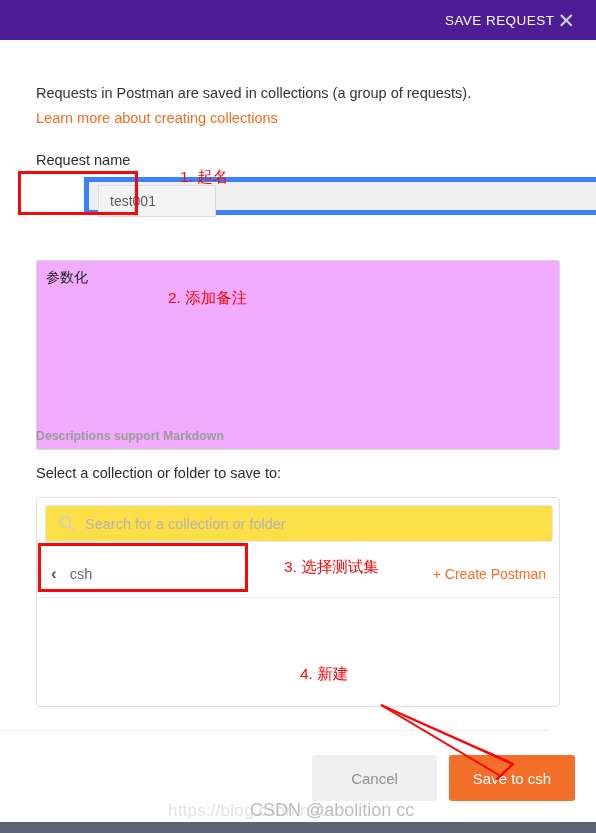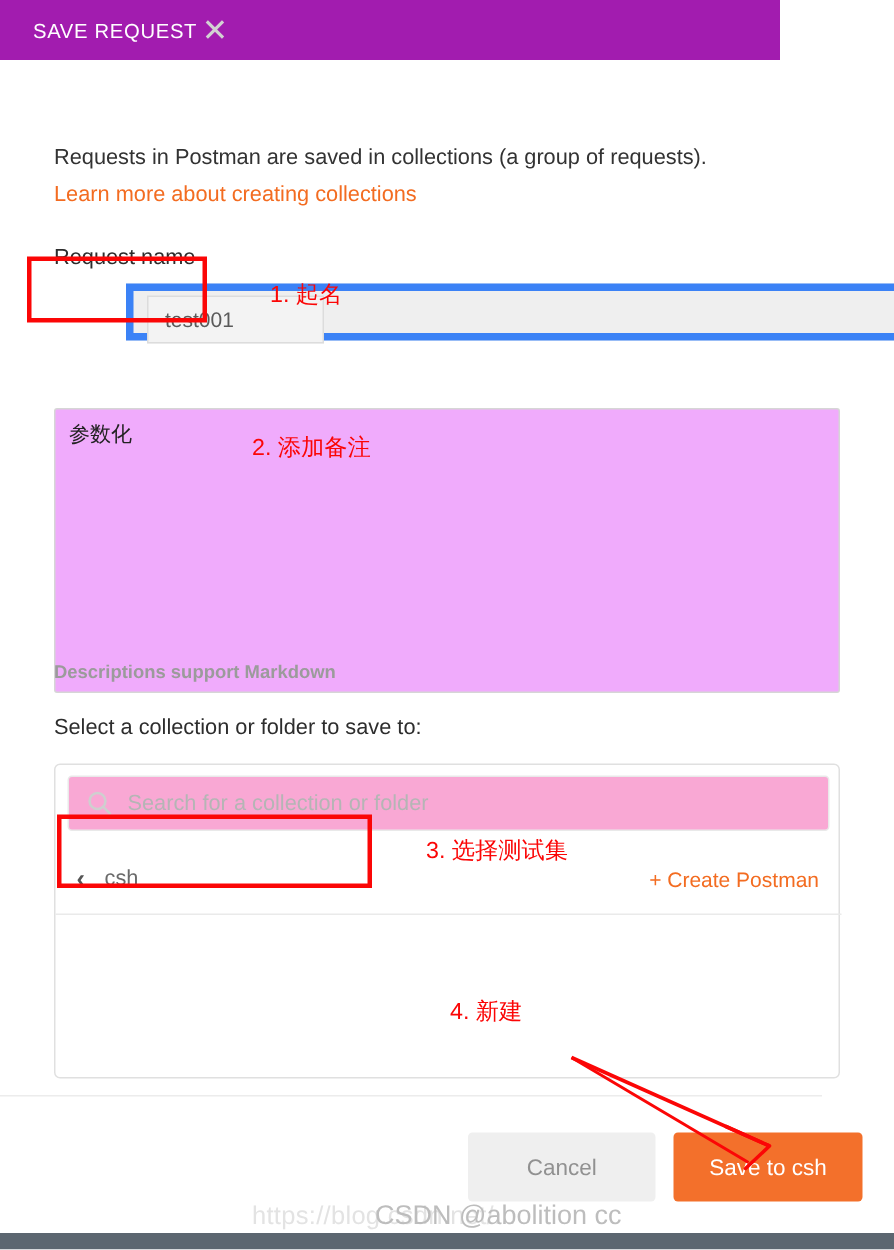--- a/index.html
+++ b/index.html
@@ -6,34 +6,34 @@
   html, body {
     width: 596px; height: 833px;
     background: #ffffff;
     font-family: "Liberation Sans", "DejaVu Sans", sans-serif;
     overflow: hidden;
   }
   #root { position: relative; width: 596px; height: 833px; background: #fff; }
 
   
   .modal-header {
-    position: absolute; left: 0; top: 0; width: 520px; height: 40px;
-    background: #a21caf; display: flex; align-items: center;
-    justify-content: flex-start; padding: 0 18px 0 22px;
+    position: absolute; left: 0; top: 0; width: 596px; height: 40px;
+    background: #4c1d95; display: flex; align-items: center;
+    justify-content: flex-end; padding: 0 18px 0 22px;
   }
   .modal-title {
     color: #ffffff; font-size: 13.5px; letter-spacing: .45px; font-weight: 400;
   }
   .close-x {
     color: #d2d2d2; font-size: 21px; line-height: 1; cursor: pointer;
     font-weight: 300; padding: 2px 3px;
   }
 
   
-  .modal-body { position: absolute; left: 0; top: 56px; width: 596px; height: 690px; }
+  .modal-body { position: absolute; left: 0; top: 44px; width: 596px; height: 690px; }
 
   .intro-text {
     position: absolute; left: 36px; top: 41px; font-size: 14.5px; color: #333;
     white-space: nowrap;
   }
   .intro-link {
     position: absolute; left: 36px; top: 66px; font-size: 14.5px; color: #f36c21;
     text-decoration: none; white-space: nowrap; cursor: pointer;
   }
 
@@ -67,21 +67,21 @@
     font-weight: bold;
   }
 
   
   .coll-panel {
     position: absolute; left: 36px; top: 453px; width: 524px; height: 210px;
     border: 1px solid #e0e0e0; border-radius: 4px; background: #fff;
   }
   .search-wrap {
     position: absolute; left: 8px; top: 7px; width: 508px; height: 37px;
-    border: 1px solid #e9e9e9; border-radius: 3px; background: #f9a8d4;
+    border: 1px solid #e9e9e9; border-radius: 3px; background: #fde047;
     display: flex; align-items: center;
   }
   .search-icon { margin-left: 12px; display: flex; align-items: center; }
   .search-input {
     flex: 1; border: none; outline: none; background: transparent;
     font-family: inherit; font-size: 14.5px; color: #5e5e5e; margin-left: 10px;
   }
   .search-input::placeholder { color: #b5b5b5; }
 
   .crumb-row {
@@ -119,21 +119,21 @@
   .bottom-strip {
     position: absolute; left: 0; top: 822px; width: 596px; height: 11px;
     background: #5c6670;
   }
 
   
   .anno { position: absolute; color: #fb0606; font-size: 15.5px; white-space: nowrap; }
   .anno-box { position: absolute; border: 3px solid #fb0606; }
   #abox-name { left: 18px; top: 171px; width: 120px; height: 44px; }
   #abox-csh  { left: 38px; top: 543px; width: 210px; height: 49px; }
-  #anno1 { left: 180px; top: 186px; }
+  #anno1 { left: 180px; top: 167px; }
   #anno2 { left: 168px; top: 288px; }
   #anno3 { left: 284px; top: 557px; }
   #anno4 { left: 300px; top: 664px; }
   .arrow-svg { position: absolute; left: 0; top: 0; width: 596px; height: 833px; pointer-events: none; }
 
   
   .wm-url {
     position: absolute; left: 168px; top: 801px; font-size: 17px;
     color: #e3e3e3; white-space: nowrap; letter-spacing: .2px;
   }

